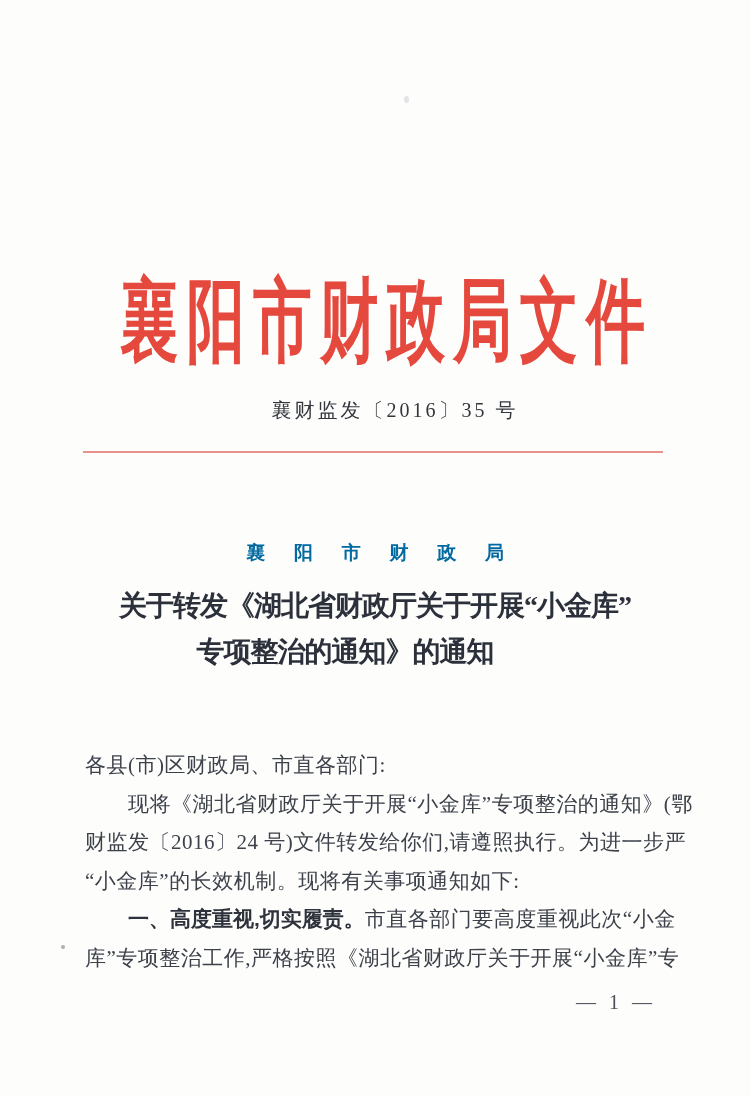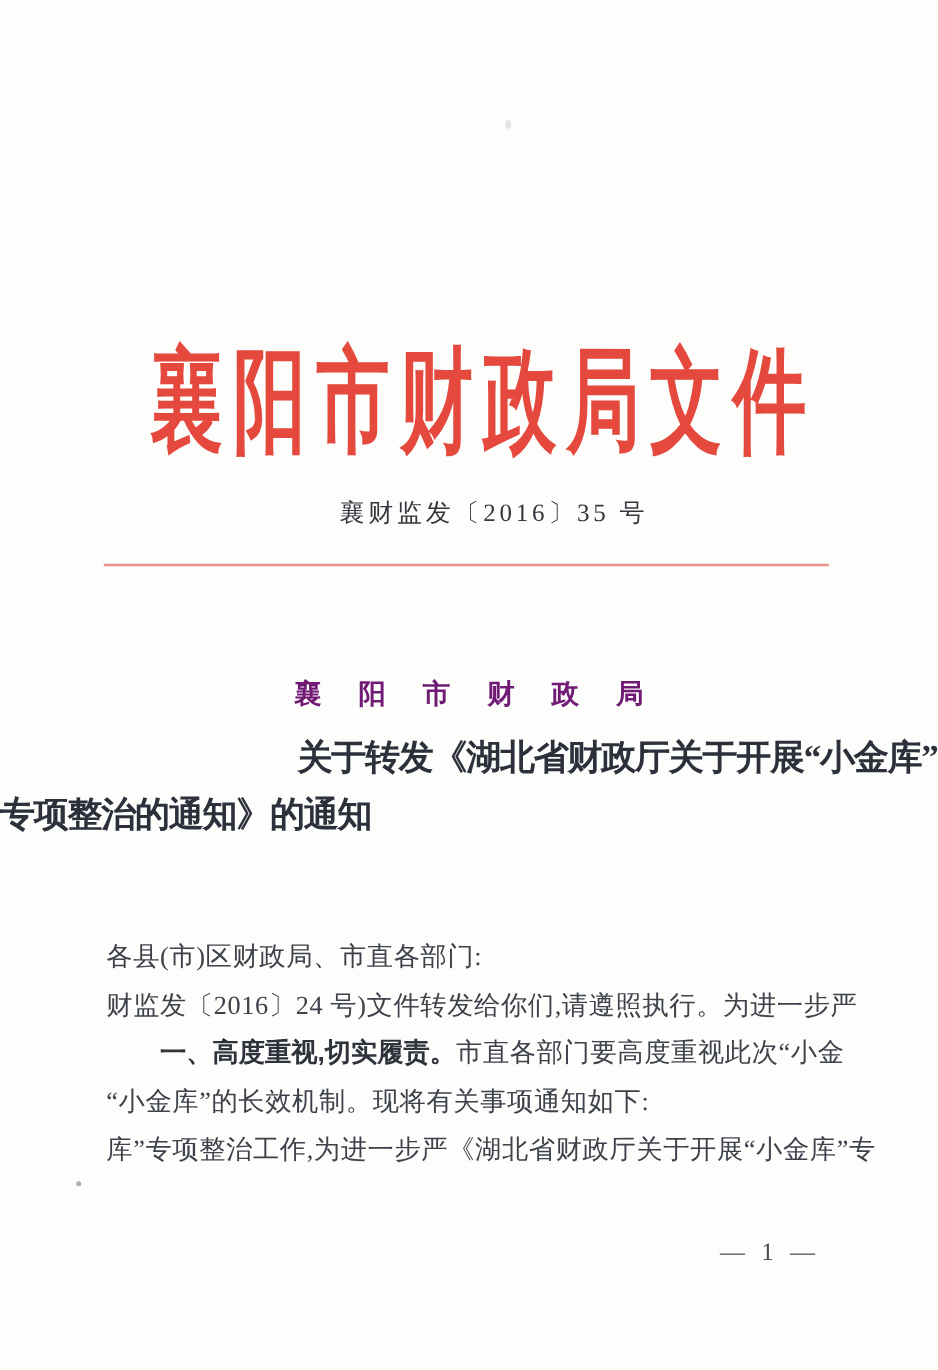--- a/index.html
+++ b/index.html
@@ -51,42 +51,43 @@
     height: 2px;
     background: #e9928c;
   }
   
   .title-line1 {
     position: absolute;
     top: 540px;
     left: 0;
     width: 750px;
     text-align: center;
-    font-size: 22px;
+    font-size: 19px;
     font-weight: bold;
     letter-spacing: 12px;
     text-indent: 12px;
-    color: #701a75;
+    color: #0369a1;
   }
   .title-line2 {
     position: absolute;
     top: 587px;
     left: 0;
     width: 750px;
-    text-align: right;
+    text-align: center;
     font-size: 28px;
     font-weight: bold;
     letter-spacing: -1px;
     color: #2b303a;
   }
   .title-line3 {
     position: absolute;
     top: 633px;
     left: 0;
     width: 690px;
+    text-align: center;
     font-size: 28px;
     font-weight: bold;
     letter-spacing: -1px;
     color: #2b303a;
   }
   
   .body-block {
     position: absolute;
     top: 746px;
     left: 85px;
@@ -154,31 +155,34 @@
   <div class="title-line1">襄 阳 市 财 政 局</div>
 
   <div class="title-line2">关于转发《湖北省财政厅关于开展“小金库”</div>
 
   <div class="title-line3">专项整治的通知》的通知</div>
 
   <div class="body-block">
     <div class="body-line">
       <span>各县(市)区财政局、市直各部门:</span>
     </div>
+    <div class="body-line indent">
+      <span>现将《湖北省财政厅关于开展“小金库”专项整治的通知》(鄂</span>
+    </div>
     <div class="body-line">
       <span>财监发〔2016〕24 号)文件转发给你们,请遵照执行。为进一步严</span>
+    </div>
+    <div class="body-line">
+      <span>“小金库”的长效机制。现将有关事项通知如下:</span>
     </div>
     <div class="body-line indent">
       <span class="lead-bold">一、高度重视,切实履责。</span><span>市直各部门要高度重视此次“小金</span>
     </div>
     <div class="body-line">
-      <span>“小金库”的长效机制。现将有关事项通知如下:</span>
-    </div>
-    <div class="body-line">
-      <span>库”专项整治工作,为进一步严《湖北省财政厅关于开展“小金库”专</span>
+      <span>库”专项整治工作,严格按照《湖北省财政厅关于开展“小金库”专</span>
     </div>
   </div>
 
   <div class="page-number">— 1 —</div>
 
   <div class="speck-a"></div>
   <div class="speck-b"></div>
 
 </div>
 

